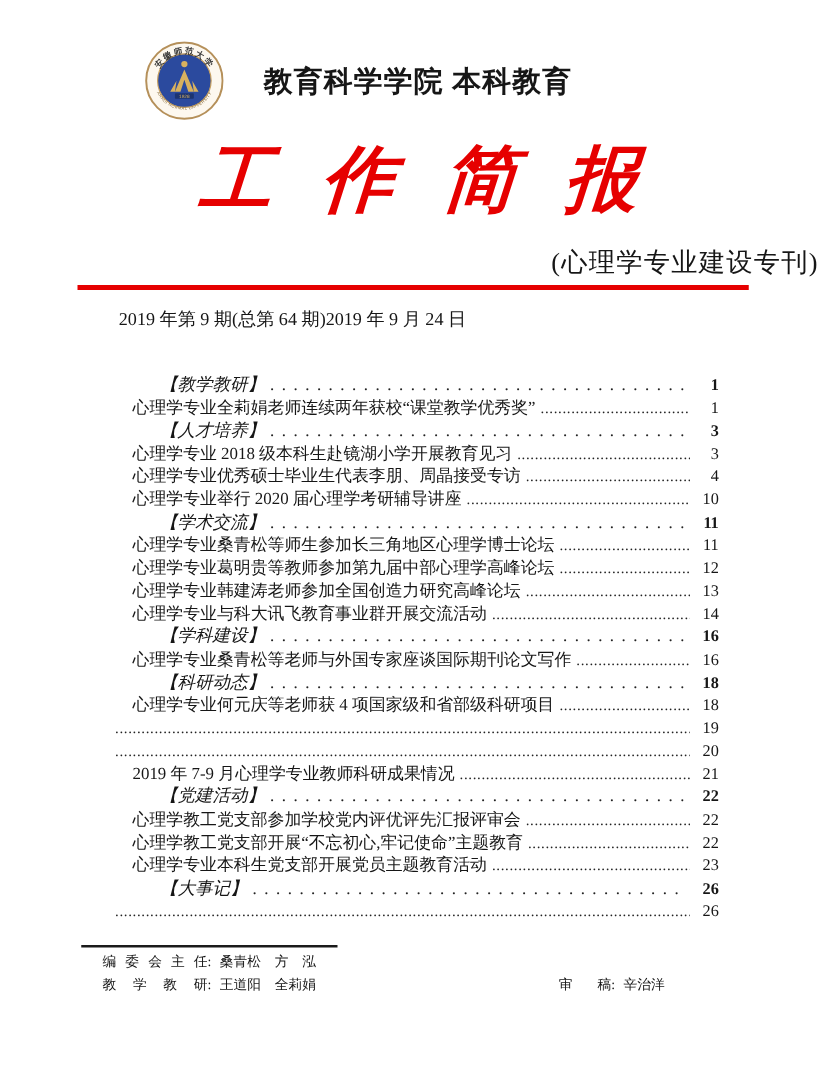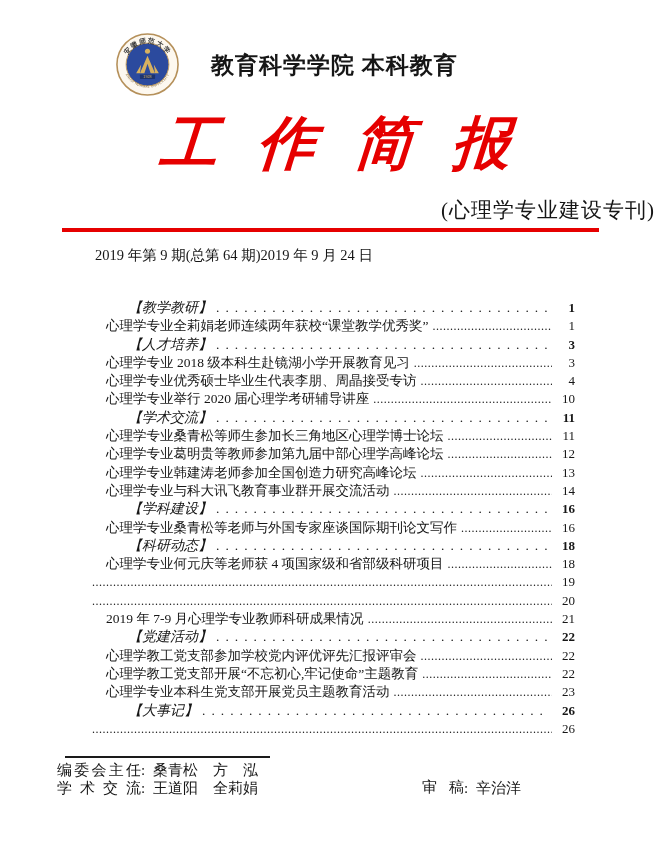--- a/index.html
+++ b/index.html
@@ -40,27 +40,27 @@
   .leader{flex:1 1 auto;overflow:hidden;white-space:nowrap;margin:0 3px 0 4px;color:#222;}
   .leader::after{
     content:"..........................................................................................................................................................................";
   }
   .toc-row.section .leader::after{letter-spacing:6px;font-size:13.5px;}
   .toc-row.item .leader::after{letter-spacing:0.5px;font-size:12px;}
   .toc-page{flex:0 0 auto;min-width:20px;text-align:right;font-size:13px;}
   .toc-row.section .toc-page{font-weight:bold;padding-left:5px;}
   
   .footer-sep{position:absolute;left:65px;top:756px;width:205px;border-top:2px solid #1a1a1a;}
-  .footer{position:absolute;left:57px;top:762px;width:500px;font-size:15px;}
+  .footer{position:absolute;left:82px;top:762px;width:500px;font-size:11px;}
   .footer-row{position:relative;line-height:17.6px;height:17.6px;white-space:nowrap;}
   .flabel{display:inline-block;width:84px;text-align:justify;text-align-last:justify;vertical-align:top;}
   .fcolon{display:inline-block;}
   .fvalue{display:inline-block;margin-left:4px;}
   .reviewer-group{position:absolute;left:365px;top:0;}
-  .reviewer-group .flabel{width:42px;font-family:Liberation Mono, monospace;}
+  .reviewer-group .flabel{width:42px;}
 </style>
 </head>
 <body>
 
 <div class="page">
 
   <div class="logo">
     <svg viewBox="0 0 100 100" width="63" height="63">
       <circle cx="50" cy="50" r="48.5" fill="#fdf8ef" stroke="#b5905a" stroke-width="2.5"></circle>
       <circle cx="50" cy="50" r="34" fill="#2b4a9e" stroke="#c8a05f" stroke-width="1.5"></circle>
@@ -223,21 +223,21 @@
 
   </div>
 
   <div class="footer-sep"></div>
   <div class="footer">
     <div class="footer-row">
       <span class="flabel">编委会主任</span><span class="fcolon">:</span>
       <span class="fvalue">桑青松　方　泓</span>
     </div>
     <div class="footer-row">
-      <span class="flabel">学术交流</span><span class="fcolon">:</span>
+      <span class="flabel">教学教研</span><span class="fcolon">:</span>
       <span class="fvalue">王道阳　全莉娟</span>
       <span class="reviewer-group">
         <span class="flabel">审稿</span><span class="fcolon">:</span>
         <span class="fvalue">辛治洋</span>
       </span>
     </div>
   </div>
 
 </div>
 

